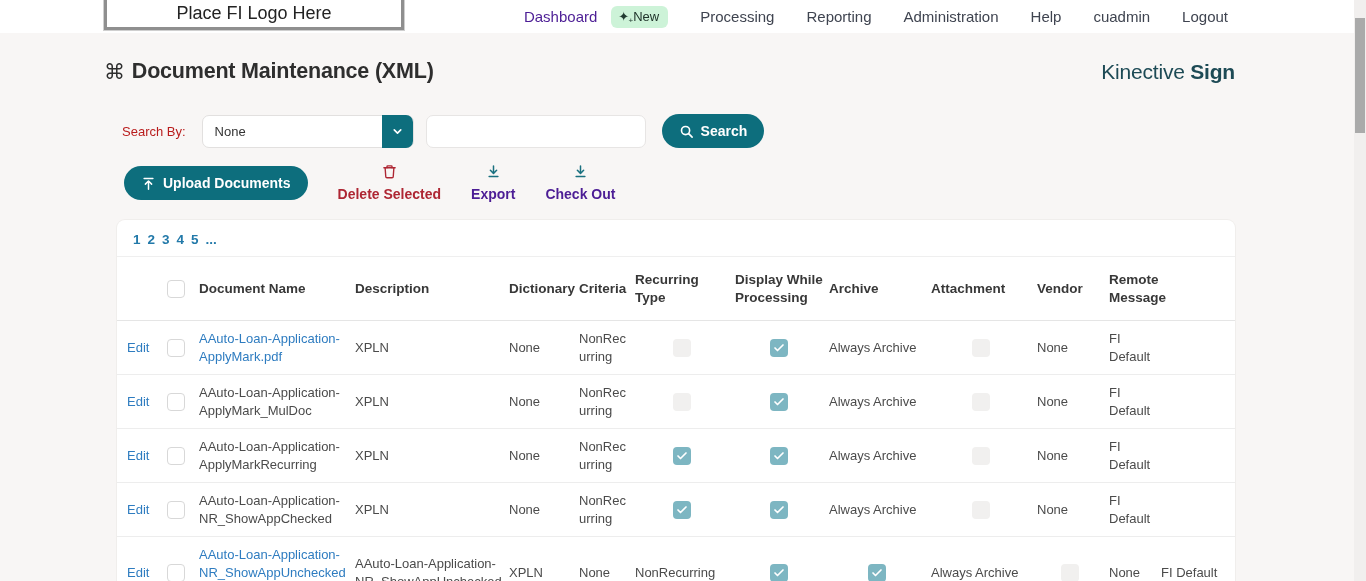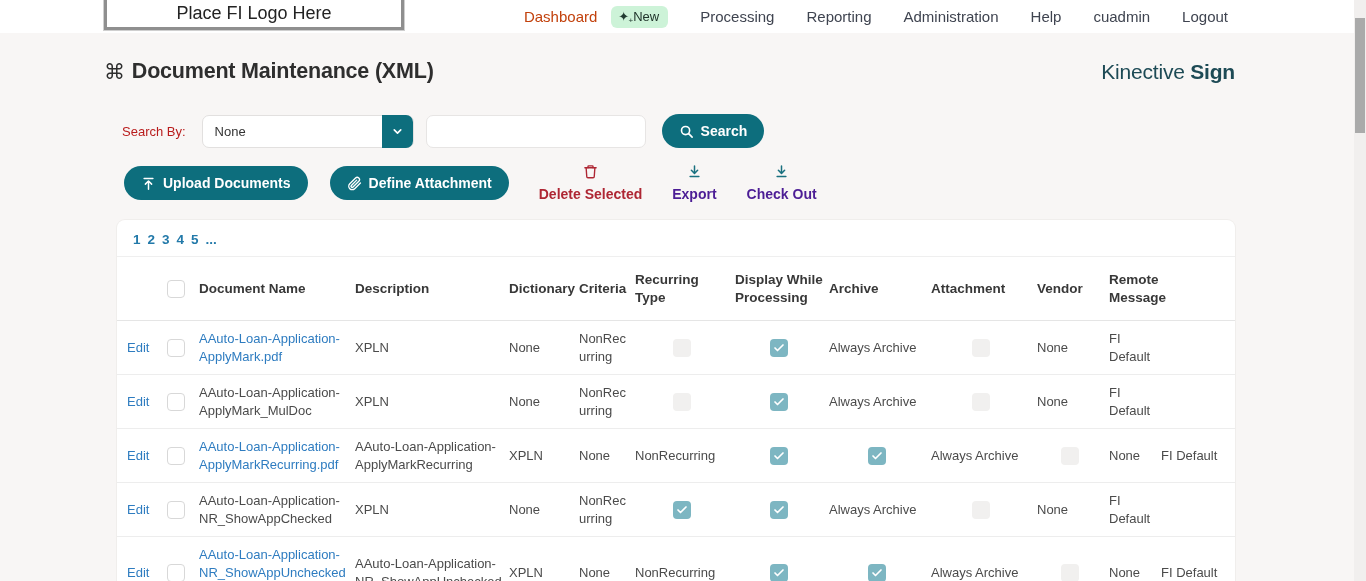--- a/index.html
+++ b/index.html
@@ -18,21 +18,21 @@
     position:absolute; left:104px; top:-14px; width:300px; height:44px;
     background:#fff; border:3px solid #8f8f8f; outline:1px solid #cfcfcf;
     display:flex; align-items:center; justify-content:center;
   }
   .logo-box span { font-size:18px; color:#232323; padding-top:10px; }
   .nav-links {
     position:absolute; right:138px; top:0; height:33px;
     display:flex; align-items:center; gap:32px;
   }
   .nav-links a { font-size:15px; color:#3f4450; text-decoration:none; cursor:pointer; white-space:nowrap; }
-  .nav-links a.accent { color:#c2410c; }
+  .nav-links a.accent { color:#4c1d95; }
   .new-badge {
     background:#cdf3d8; border-radius:6px; padding:3px 9px 4px 7px;
     display:inline-flex; align-items:center; gap:4px;
     font-size:13px; color:#20342b; margin-left:-18px;
   }
   .sparkle { font-size:13px; color:#223c31; line-height:1; position:relative; }
   .sparkle small { font-size:8px; position:absolute; bottom:-2px; right:-4px; }
   
   .scrollbar { position:absolute; right:0; top:0; width:12px; height:581px; background:#f1efee; z-index:9; }
   .scrollbar .thumb { position:absolute; top:18px; left:1px; width:10px; height:115px; background:#aaaaaa; }
@@ -171,28 +171,20 @@
   <div class="actions-row">
     <button class="btn-teal">
       <span class="ic">
         <svg class="icon" width="15" height="15" viewBox="0 0 24 24" fill="none" stroke="#ffffff" stroke-width="2.4" stroke-linecap="round" stroke-linejoin="round">
             <line x1="5" y1="4" x2="19" y2="4"></line>
             <line x1="12" y1="21" x2="12" y2="9"></line>
             <polyline points="7 13 12 8 17 13"></polyline>
           </svg>
       </span>
       <span>Upload Documents</span>
-    </button>
-    <button class="btn-teal btn-gap">
-      <span class="ic">
-        <svg class="icon" width="15" height="15" viewBox="0 0 24 24" fill="none" stroke="#ffffff" stroke-width="2.2" stroke-linecap="round" stroke-linejoin="round">
-            <path d="M21.44 11.05l-9.19 9.19a5.5 5.5 0 01-7.78-7.78l9.19-9.19a3.67 3.67 0 015.19 5.19l-9.2 9.19a1.83 1.83 0 01-2.59-2.59l8.49-8.48"></path>
-          </svg>
-      </span>
-      <span>Define Attachment</span>
     </button>
     <button class="btn-link red">
       <span class="ic">
         <svg class="icon" width="15" height="15" viewBox="0 0 24 24" fill="none" stroke="#ae2633" stroke-width="2.2" stroke-linecap="round" stroke-linejoin="round">
             <path d="M3 6h18"></path>
             <path d="M8 6V4a1 1 0 011-1h6a1 1 0 011 1v2"></path>
             <path d="M19 6l-1 14a2 2 0 01-2 2H8a2 2 0 01-2-2L5 6"></path>
           </svg>
       </span>
       <span>Delete Selected</span>
@@ -297,21 +289,20 @@
           </span>
     <span class="cell">None</span>
     <span class="cell">FI Default</span>
   </div>
 
   <div class="tr">
     <a class="edit-link">Edit</a>
     <span class="cb-cell">
             <span class="cb cb-select"></span>
           </span>
-    <a class="doc-link">AAuto-Loan-Application-ApplyMarkRecurring.pdf</a>
     <span class="cell">AAuto-Loan-Application-ApplyMarkRecurring</span>
     <span class="cell">XPLN</span>
     <span class="cell">None</span>
     <span class="cell">NonRecurring</span>
     <span class="cb-cell center">
             <span class="cb cb-on">
               <svg class="check" viewBox="0 0 24 24" fill="none" stroke="#ffffff" stroke-width="3.4" stroke-linecap="round" stroke-linejoin="round">
                 <polyline points="20 6 9 17 4 12"></polyline>
               </svg>
             </span>

